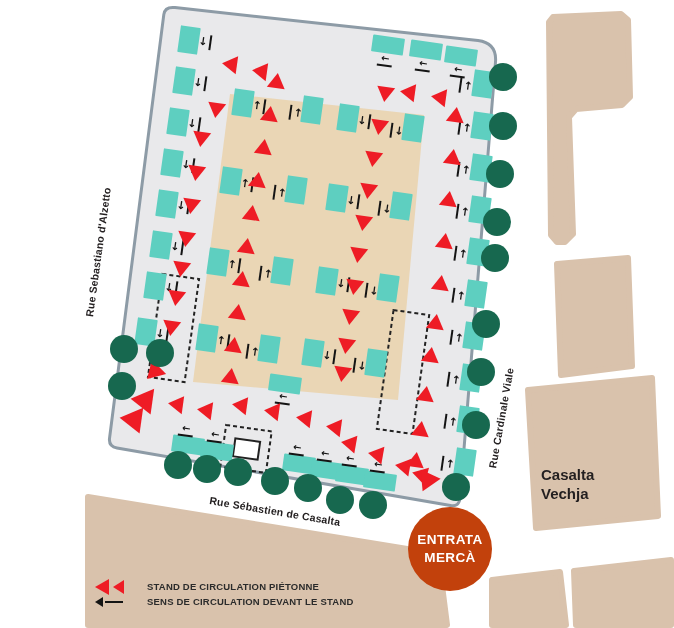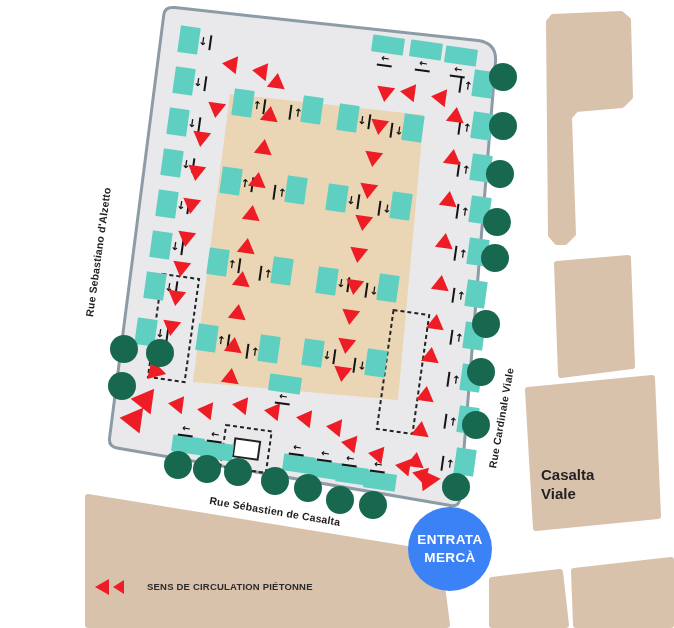--- a/index.html
+++ b/index.html
@@ -18,21 +18,21 @@
   .hi{position:absolute;display:flex;flex-direction:column;align-items:center;gap:1px;transform:translate(-50%,-50%) rotate(8deg);}
   .hi .ar{font:700 10px "DejaVu Sans",sans-serif;color:#141414;line-height:1;}
   .hi .hb{width:15px;height:2px;background:#141414;}
   
   .tri{position:absolute;width:0;height:0;border-style:solid;border-color:transparent;}
   
   .circ{position:absolute;width:28px;height:28px;border-radius:50%;background:#17684f;transform:translate(-50%,-50%);}
   
   .street{position:absolute;font-weight:700;font-size:10.5px;letter-spacing:.2px;color:#231f20;white-space:nowrap;transform:translate(-50%,-50%);}
   .place{position:absolute;font-weight:700;font-size:15px;color:#231f20;line-height:1.25;}
-  .badge{position:absolute;left:450px;top:549px;width:84px;height:84px;border-radius:50%;background:#3b82f6;
+  .badge{position:absolute;left:450px;top:549px;width:84px;height:84px;border-radius:50%;background:#c2410c;
          transform:translate(-50%,-50%);display:flex;flex-direction:column;align-items:center;justify-content:center;
          color:#fff;font-weight:700;font-size:13.5px;letter-spacing:.4px;line-height:1.3;text-align:center;}
   
   .legend{position:absolute;left:95px;top:579px;}
   .lrow{display:flex;align-items:center;height:15px;}
   .lsym{width:52px;display:flex;align-items:center;gap:4px;}
   .ltext{font-weight:700;font-size:9.5px;letter-spacing:.2px;color:#2b2b2b;white-space:nowrap;}
   .lt-big{width:0;height:0;border-right:14px solid #ee1c25;border-top:8px solid transparent;border-bottom:8px solid transparent;}
   .lt-sm{width:0;height:0;border-right:11px solid #ee1c25;border-top:7px solid transparent;border-bottom:7px solid transparent;}
   .lt-blk{width:0;height:0;border-right:8px solid #141414;border-top:5px solid transparent;border-bottom:5px solid transparent;}
@@ -364,31 +364,38 @@
       <div class="circ" style="left: 160px; top: 353px;"></div>
       <div class="circ" style="left: 122px; top: 386px;"></div>
     </div>
 
   <div class="street" style="left:98px;top:252px;transform:translate(-50%,-50%) rotate(-82deg);">Rue Sebastiano d'Alzetto</div>
   <div class="street" style="left:275px;top:511px;transform:translate(-50%,-50%) rotate(9.5deg);">Rue Sébastien de Casalta</div>
   <div class="street" style="left:501px;top:418px;transform:translate(-50%,-50%) rotate(-80deg);">Rue Cardinale Viale</div>
 
   <div class="place" style="left:541px;top:466px;">
     <div>Casalta</div>
-    <div>Viale</div>
+    <div>Vechja</div>
   </div>
 
   <div class="badge">
     <div>ENTRATA</div>
     <div>MERCÀ</div>
   </div>
 
   <div class="legend">
     <div class="lrow">
       <div class="lsym">
         <span class="lt-big"></span>
           <span class="lt-sm"></span>
       </div>
-      <div class="ltext">SENS DE CIRCULATION PIÉTONNE</div>
+      <div class="ltext">STAND DE CIRCULATION PIÉTONNE</div>
+    </div>
+    <div class="lrow">
+      <div class="lsym">
+        <span class="lt-blk"></span>
+          <span class="lln"></span>
+      </div>
+      <div class="ltext">SENS DE CIRCULATION DEVANT LE STAND</div>
     </div>
   </div>
 
 </div>
 
 </body></html>

